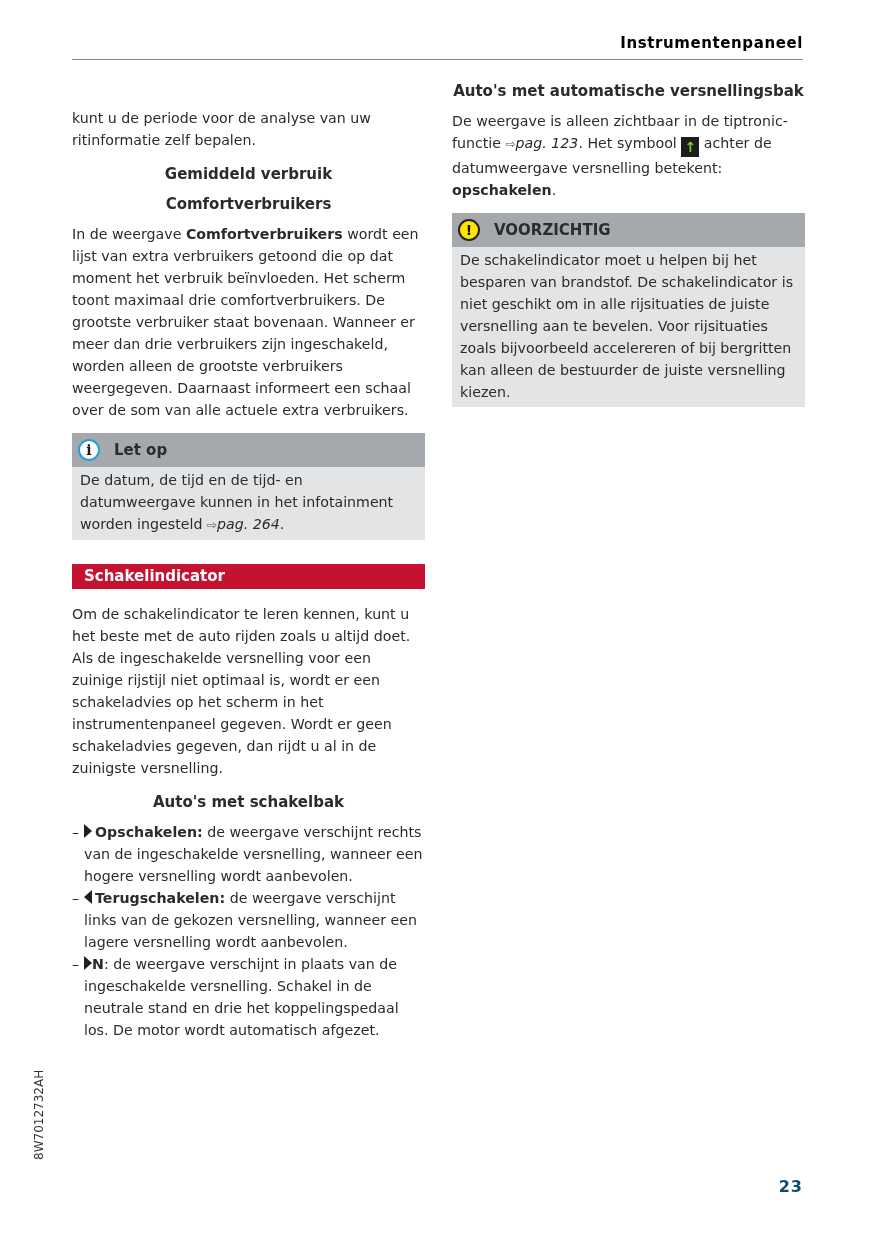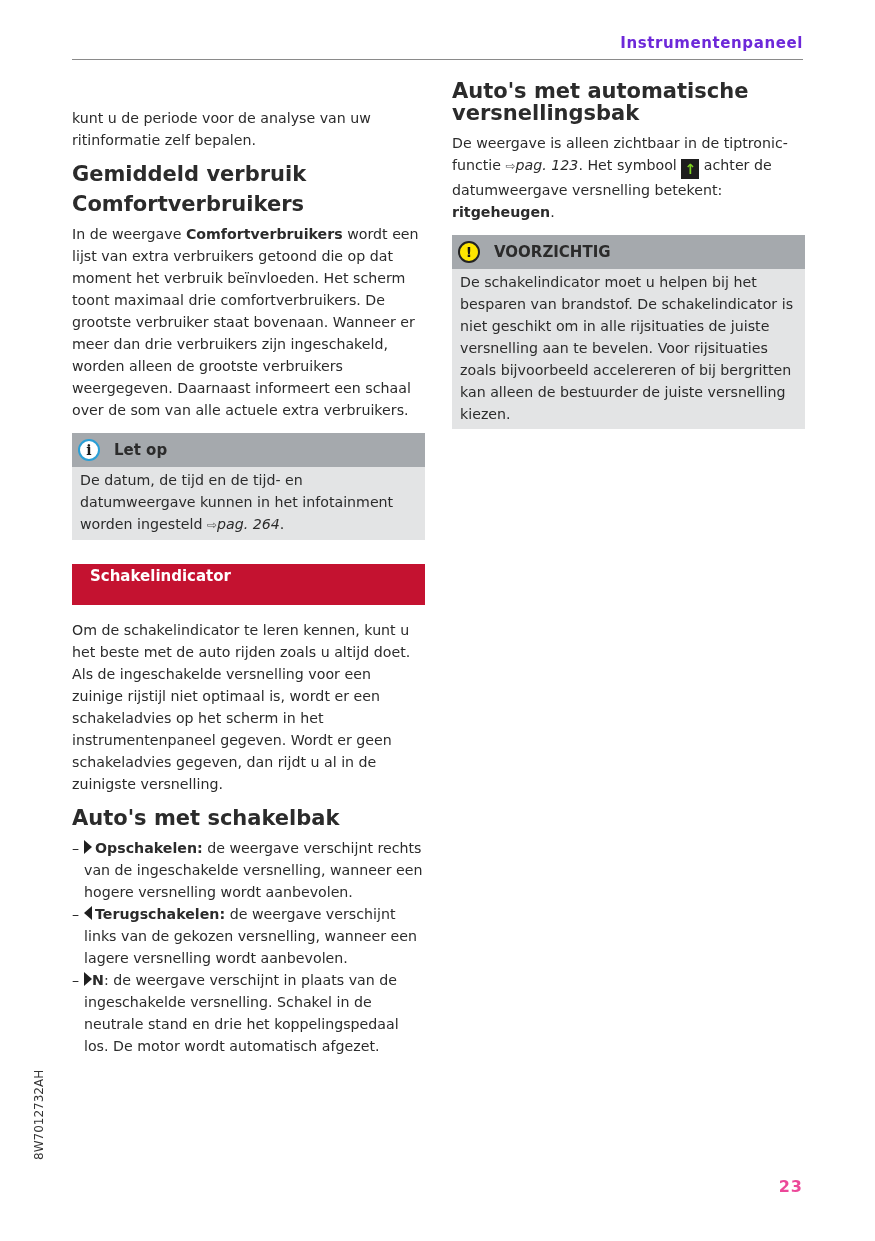--- a/index.html
+++ b/index.html
@@ -3,50 +3,50 @@
   <meta charset="utf-8">
   <style>
     html, body { margin: 0; padding: 0; }
     body {
       width: 875px; height: 1241px; background: #ffffff; position: relative;
       font-family: "DejaVu Sans", "Liberation Sans", sans-serif;
       color: #2b2b2b; overflow: hidden;
     }
     .header-title {
       position: absolute; right: 72px; top: 34px;
-      font-size: 15px; font-weight: bold; letter-spacing: 0.6px; color: #6d28d9;
+      font-size: 15px; font-weight: bold; letter-spacing: 0.6px; color: #000000;
     }
     .header-rule {
       position: absolute; left: 72px; right: 72px; top: 59px;
       border-top: 1px solid #8a8a8a;
     }
     .col { position: absolute; top: 80px; width: 353px; }
     .col-left { left: 72px; }
     .col-right { left: 452px; }
     p { margin: 0 0 12px 0; font-size: 14.2px; line-height: 22px; }
-    h3 { margin: 0 0 8px 0; font-size: 21px; font-weight: bold; line-height: 22px; }
+    h3 { margin: 0 0 8px 0; font-size: 15px; font-weight: bold; line-height: 22px; text-align: center; }
     b { font-weight: bold; }
     i { font-style: italic; }
     .arrow-ref { font-size: 12px; color: #555; }
     .note-box { margin: 10px 0 24px 0; background: #e3e4e5; }
     .note-head {
       background: #a5a9ad; height: 34px; display: flex; align-items: center;
       padding-left: 6px; font-weight: bold; font-size: 15px; color: #2b2b2b;
     }
     .note-body { padding: 2px 10px 4px 8px; font-size: 14.2px; line-height: 22px; }
     .icon-circle {
       width: 22px; height: 22px; border-radius: 50%;
       display: inline-flex; align-items: center; justify-content: center;
       font-weight: bold; font-size: 14px; margin-right: 14px; box-sizing: border-box;
     }
     .info-icon { background: #ffffff; border: 2.5px solid #2a9fd6; color: #1a1a1a; font-family: "DejaVu Serif", serif; }
     .warn-icon { background: #ffe600; border: 2px solid #222; color: #111; }
     .section-bar {
       background: #c41230; color: #ffffff; font-weight: bold; font-size: 15px;
-      height: 41px; line-height: 25px; padding-left: 18px; margin: 0 0 14px 0;
+      height: 25px; line-height: 25px; padding-left: 12px; margin: 0 0 14px 0;
     }
     .dash-list { margin: 0; padding: 0; list-style: none; font-size: 14.2px; line-height: 22px; }
     .dash-list li { position: relative; padding-left: 12px; }
     .dash-list li .dash { position: absolute; left: 0; top: 0; }
     .tri-right, .tri-left {
       display: inline-block; width: 0; height: 0; vertical-align: -1px; margin-right: 3px;
       border-top: 7px solid transparent; border-bottom: 7px solid transparent;
     }
     .tri-right { border-left: 8px solid #1f1f1f; }
     .tri-left { border-right: 8px solid #1f1f1f; }
@@ -54,21 +54,21 @@
       display: inline-flex; align-items: center; justify-content: center;
       width: 18px; height: 20px; background: #1d1d1d; color: #7ed321; font-weight: bold;
       vertical-align: -4px; font-size: 14px;
     }
     .doc-code {
       position: absolute; left: 32px; top: 1160px; transform-origin: left top;
       transform: rotate(-90deg); font-size: 12px; color: #333; white-space: nowrap;
     }
     .page-num {
       position: absolute; right: 72px; top: 1177px; font-size: 16px; font-weight: bold;
-      letter-spacing: 1px; color: #ec4899;
+      letter-spacing: 1px; color: #0c4a6e;
     }
   </style>
 </head>
 <body>
 
 <div class="header-title">Instrumentenpaneel</div>
 <div class="header-rule"></div>
 
 <div class="col col-left">
   <p style="hyphens:auto;margin-top:27px;">kunt u de periode voor de analyse van uw ritinformatie zelf bepalen.</p>
@@ -101,21 +101,21 @@
     </li>
     <li>
       <span class="dash">–</span>
       <span class="tri-right" style="margin-right:0;"></span><b>N</b><span>: de weergave verschijnt in plaats van de ingeschakelde versnelling. Schakel in de neutrale stand en drie het koppelingspedaal los. De motor wordt automatisch afgezet.</span>
     </li>
   </ul>
 </div>
 
 <div class="col col-right">
   <h3>Auto's met automatische versnellingsbak</h3>
-  <p><span>De weergave is alleen zichtbaar in de tiptronic-functie </span><span class="arrow-ref">⇨</span><i>pag. 123</i><span>. Het symbool </span><span class="up-sym">↑</span><span> achter de datumweergave versnelling betekent: </span><b>ritgeheugen</b><span>.</span></p>
+  <p><span>De weergave is alleen zichtbaar in de tiptronic-functie </span><span class="arrow-ref">⇨</span><i>pag. 123</i><span>. Het symbool </span><span class="up-sym">↑</span><span> achter de datumweergave versnelling betekent: </span><b>opschakelen</b><span>.</span></p>
 
   <div class="note-box" style="margin-top:12px;">
     <div class="note-head">
       <span class="icon-circle warn-icon">!</span>
       <span>VOORZICHTIG</span>
     </div>
     <div class="note-body">De schakelindicator moet u helpen bij het besparen van brandstof. De schakelindicator is niet geschikt om in alle rijsituaties de juiste versnelling aan te bevelen. Voor rijsituaties zoals bijvoorbeeld accelereren of bij bergritten kan alleen de bestuurder de juiste versnelling kiezen.</div>
   </div>
 </div>
 

